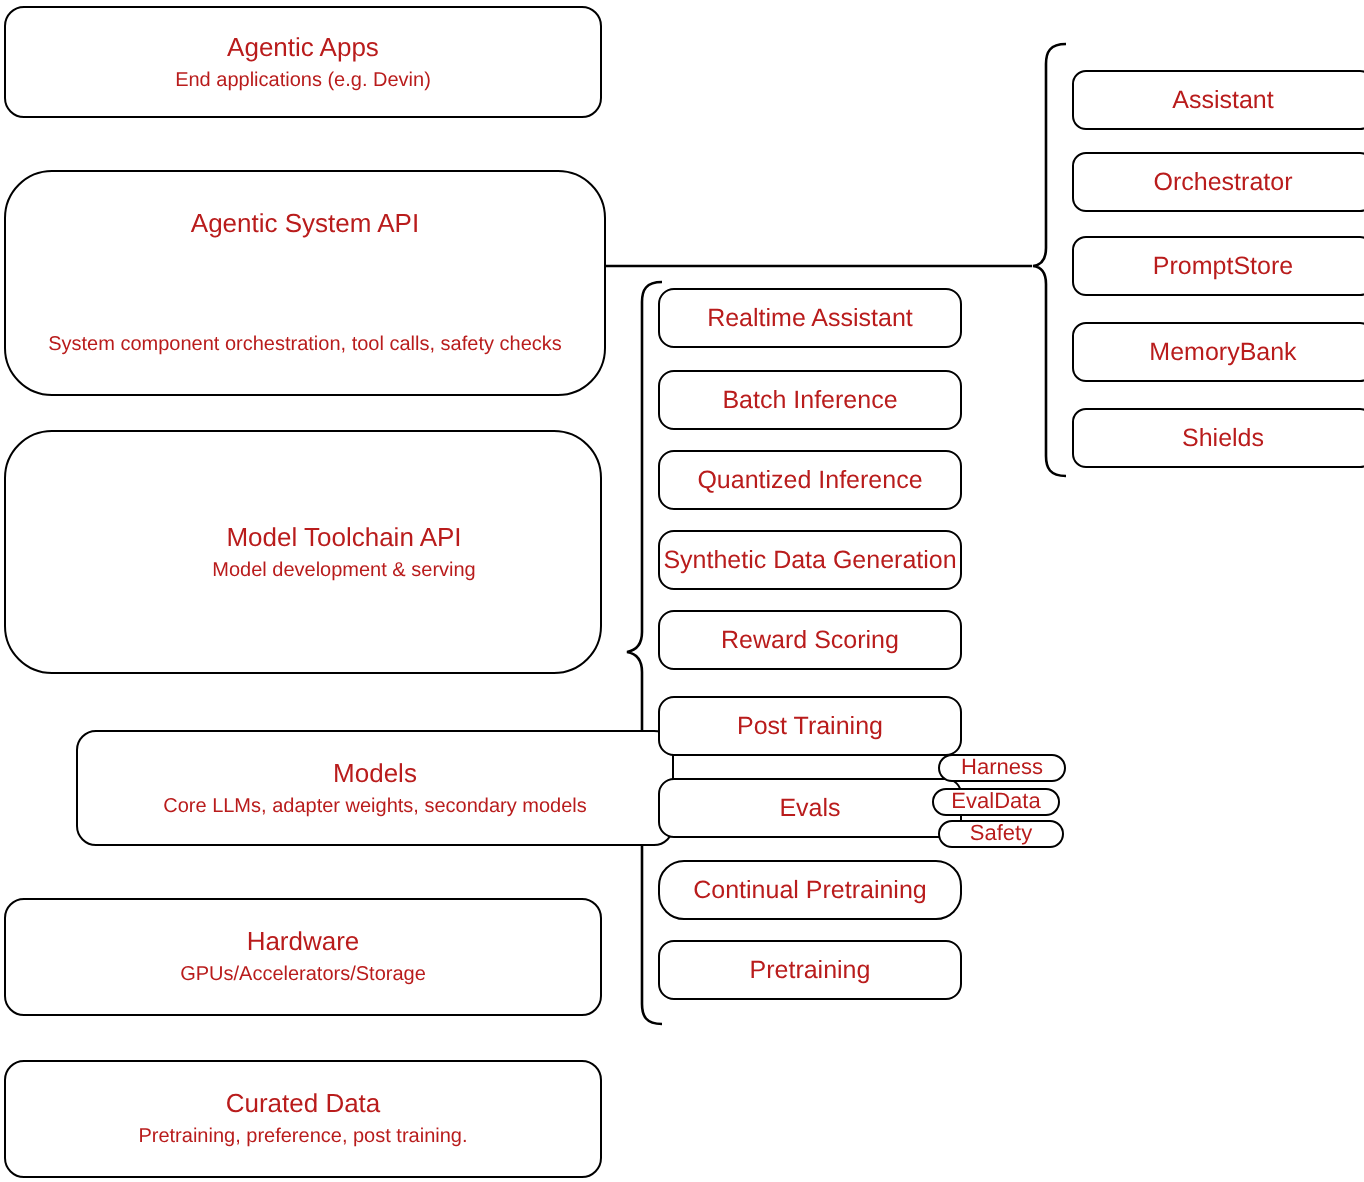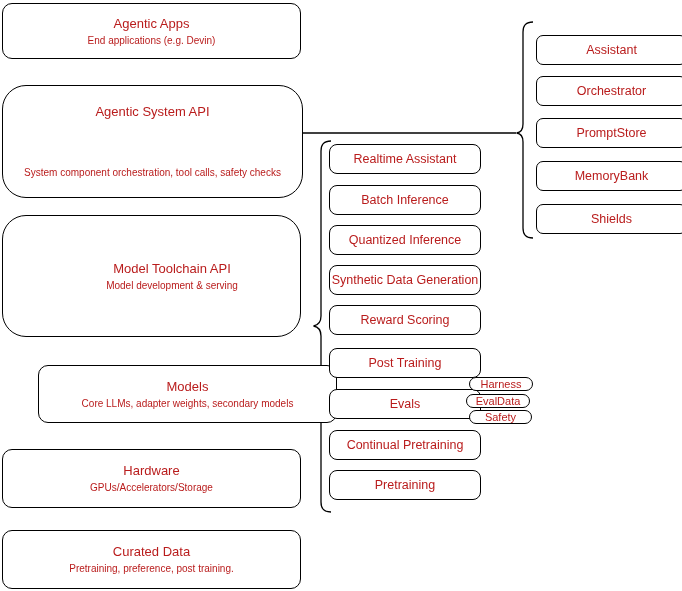--- a/index.html
+++ b/index.html
@@ -103,21 +103,21 @@
     <div class="subtitle">Pretraining, preference, post training.</div>
   </div>
 
   <div class="mnode" style="top:144px;">Realtime Assistant</div>
   <div class="mnode" style="top:185px;">Batch Inference</div>
   <div class="mnode" style="top:225px;">Quantized Inference</div>
   <div class="mnode" style="top:265px;">Synthetic Data Generation</div>
   <div class="mnode" style="top:305px;">Reward Scoring</div>
   <div class="mnode" style="top:348px;">Post Training</div>
   <div class="mnode" style="top:389px;">Evals</div>
-  <div class="mnode" style="top:430px;">Continual Pretraining</div>
+  <div class="mnode" style="top:430px;border-radius:13px;">Continual Pretraining</div>
   <div class="mnode" style="top:470px;text-align:center;">Pretraining</div>
 
   <div class="pill" style="left:469px; top:377px; width:64px; height:14px;">Harness</div>
   <div class="pill" style="left:466px; top:394px; width:64px; height:14px;">EvalData</div>
   <div class="pill" style="left:469px; top:410px; width:63px; height:14px;">Safety</div>
 
   <div class="rnode" style="top:35px;">Assistant</div>
   <div class="rnode" style="top:76px;">Orchestrator</div>
   <div class="rnode" style="top:118px;">PromptStore</div>
   <div class="rnode" style="top:161px;">MemoryBank</div>

